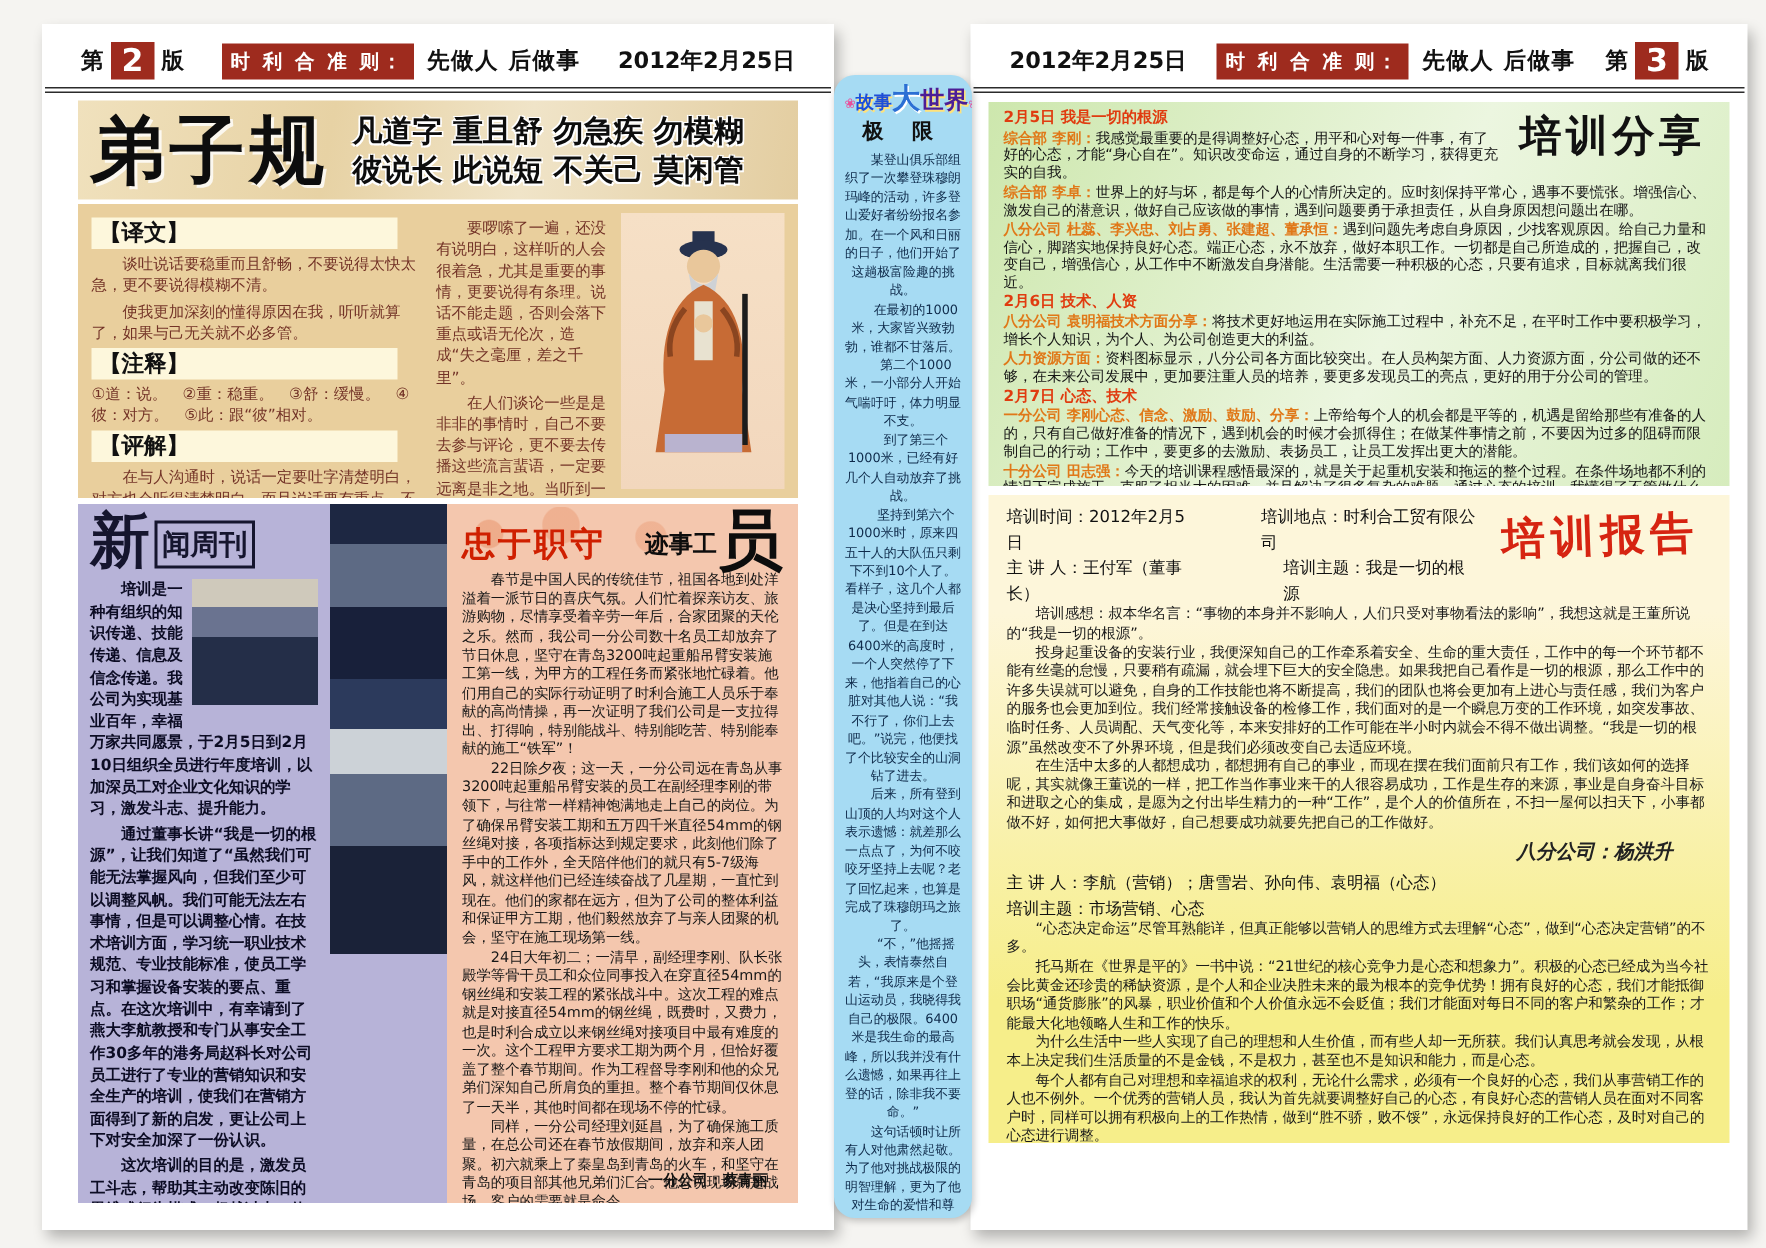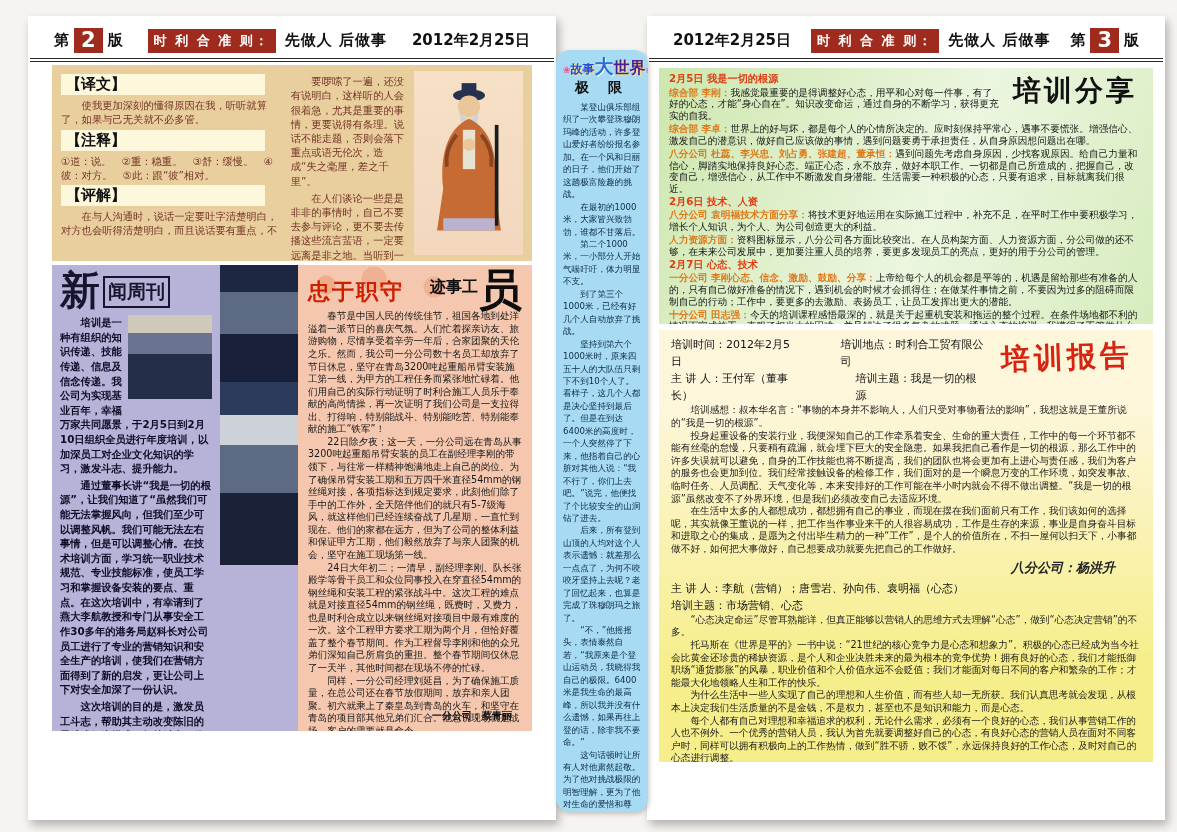--- a/index.html
+++ b/index.html
@@ -64,38 +64,38 @@
   .ph-c { background:linear-gradient(180deg,#ccd2d7 0 20%,#5d6a84 20% 52%,#1a2238 52% 100%); }
   .strip-fill { flex:1; background:#b7b3d8; }
   .feature { flex:1; background:#f4c7ae; padding:7px 10px 26px; position:relative; overflow:hidden; }
   .feature::before { content:""; position:absolute; left:6px; top:2px; width:180px; height:46px;
                      background:
                        radial-gradient(circle at 22px 18px, rgba(233,150,110,.55) 9px, transparent 10px),
                        radial-gradient(circle at 70px 12px, rgba(233,150,110,.45) 12px, transparent 13px),
                        radial-gradient(circle at 130px 20px, rgba(233,150,110,.4) 10px, transparent 11px); }
   .feat-titlerow { display:flex; align-items:flex-end; margin-bottom:3px; position:relative; }
   .feat-title { color:#cf1f00; font-size:22px; font-weight:bold; letter-spacing:2px; }
-  .feat-tr { margin-left:auto; display:flex; align-items:center; color:#0d0d0d; }
+  .feat-tr { margin-left:auto; display:flex; align-items:flex-end; color:#0d0d0d; }
   .feat-tr-small { font-size:16px; font-weight:bold; padding-bottom:4px; }
   .feat-tr-big { font-size:44px; font-weight:bold; line-height:.8; }
   .feature p { font-size:9.6px; line-height:1.31; margin:0; text-indent:2em; color:#161616; }
   .feat-sig { position:absolute; right:20px; bottom:8px; font-weight:bold; font-size:10px; color:#111; }
 
   
   .story { position:absolute; left:556px; top:50px; width:92px; height:762px;
            background:#a6dbf3; border-radius:14px; padding:7px 7px;
            box-shadow:1px 2px 5px rgba(0,0,0,.22); overflow:hidden; z-index:5; }
   .story-logo { text-align:center; font-weight:bold; line-height:1; margin-bottom:3px; white-space:nowrap; }
   .logo-flower { color:#e94f9a; font-size:9px; }
   .logo-a { color:#1d4ed8; font-size:12px; text-shadow:1px 1px 0 #ffe27a; }
   .logo-b { color:#2b6fd4; font-size:19px; text-shadow:1px 1px 0 #fff; }
   .logo-c { color:#4c1d95; font-size:16px; text-shadow:1px 1px 0 #ffe27a; }
   .story-title { text-align:center; font-size:14px; font-weight:bold; color:#111;
                  letter-spacing:7px; margin:1px 0 4px; }
-  .story p { font-size:8.6px; line-height:1.45; color:#0e2a4a; margin:0; text-indent:2em; }
+  .story p { font-size:8.6px; line-height:1.45; color:#0e2a4a; margin:0; text-indent:2em;text-align:center; }
 
   
   .green { margin:6px 12px 0; height:256px; padding:4px 10px 6px; overflow:hidden;
            background:linear-gradient(115deg,#cde7ad,#ecf6e0 55%,#d6ecbd); }
   .share-title { float:right; font-size:28px; font-weight:bold; letter-spacing:3px;
                  color:#111; margin:0 6px 2px 12px; }
   .share-block { font-size:9.7px; line-height:1.22; color:#141414; }
   .share-date { display:block; color:#e03c10; font-weight:bold; font-size:10.2px; margin-top:1px; }
   .share-who  { color:#e07818; font-weight:bold; }
 
@@ -118,24 +118,32 @@
     <span class="hdr-label">第</span>
     <span class="pagenum-box">2</span>
     <span class="hdr-label">版</span>
     <span class="sp"></span>
     <span class="motto-box">时 利 合 准 则：</span>
     <span class="motto-txt">先做人 后做事</span>
     <span class="sp"></span>
     <span class="hdr-date">2012年2月25日</span>
   </div>
 
+  <div class="banner">
+    <span class="banner-title">弟子规</span>
+    <span class="banner-motto">
+      <span style="display:block">凡道字 重且舒 勿急疾 勿模糊</span>
+      <span style="display:block">彼说长 此说短 不关己 莫闲管</span>
+    </span>
+  </div>
 
   <div class="classic">
     <div class="cl-col1">
       <div class="cl-head">【译文】</div>
+      <p>谈吐说话要稳重而且舒畅，不要说得太快太急，更不要说得模糊不清。</p>
       <p>使我更加深刻的懂得原因在我，听听就算了，如果与己无关就不必多管。</p>
       <div class="cl-head">【注释】</div>
       <p class="cl-notes">①道：说。　②重：稳重。　③舒：缓慢。　④彼：对方。　⑤此：跟“彼”相对。</p>
       <div class="cl-head">【评解】</div>
       <p>在与人沟通时，说话一定要吐字清楚明白，对方也会听得清楚明白，而且说话要有重点，不</p>
     </div>
     <div class="cl-col2">
       <p>要啰嗦了一遍，还没有说明白，这样听的人会很着急，尤其是重要的事情，更要说得有条理。说话不能走题，否则会落下重点或语无伦次，造成“失之毫厘，差之千里”。</p>
       <p>在人们谈论一些是是非非的事情时，自己不要去参与评论，更不要去传播这些流言蜚语，一定要远离是非之地。当听到一些是非、诋毁、污蔑他人的话时，听过以后也不要把这些话放在心里，更不要再对他人提起，事情本就与己无关，若闲着没事把这些是非对他人讲，不仅会害他人，也会把自己卷入是非之中。</p>
     </div>

